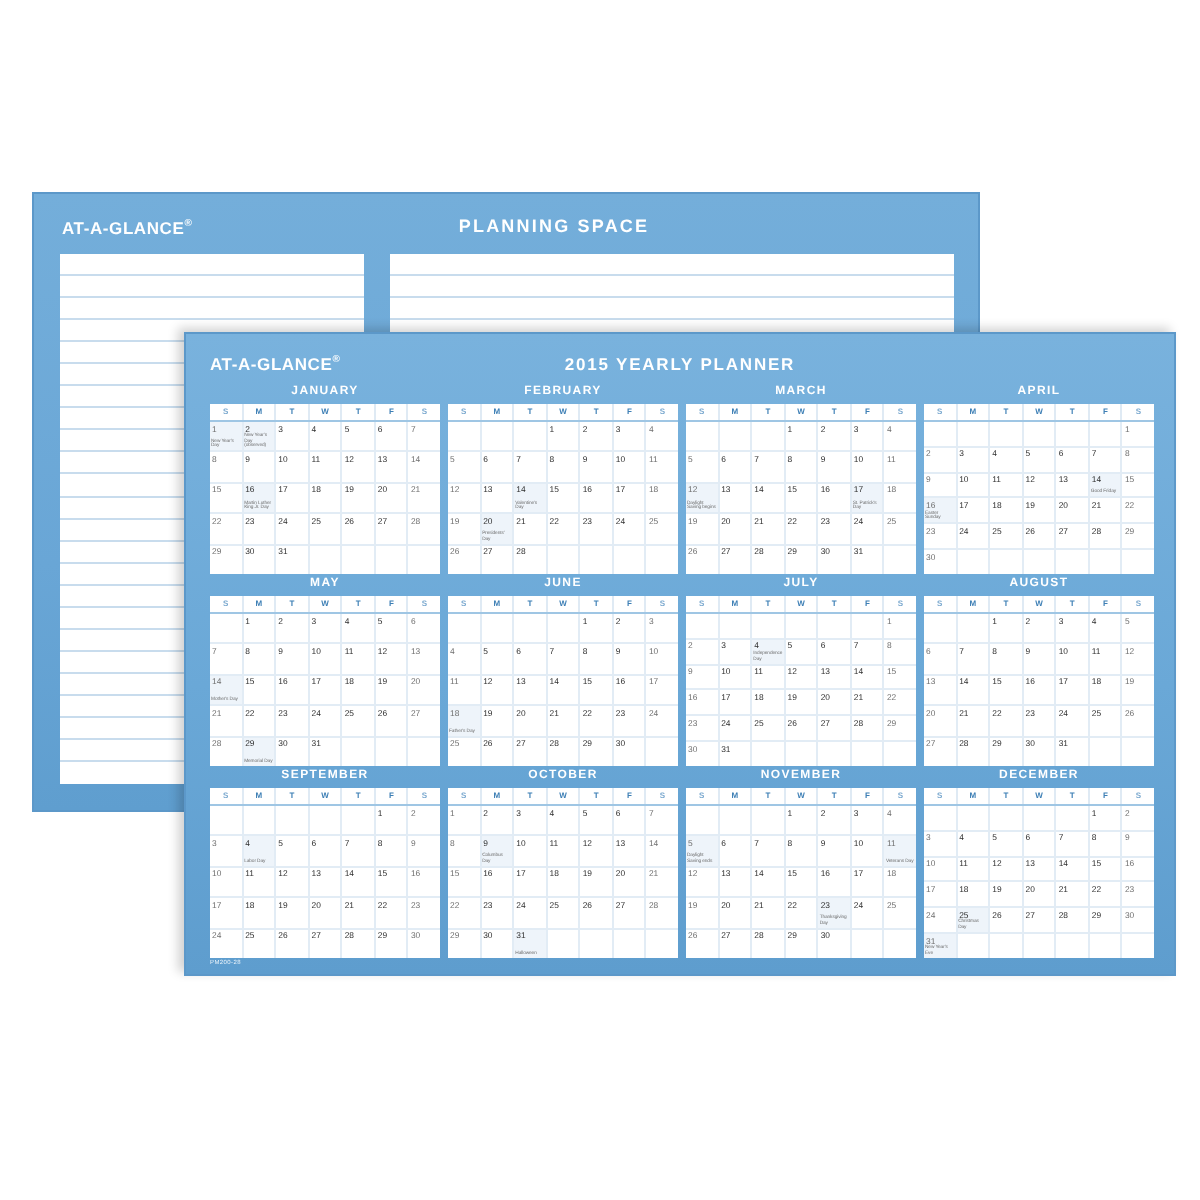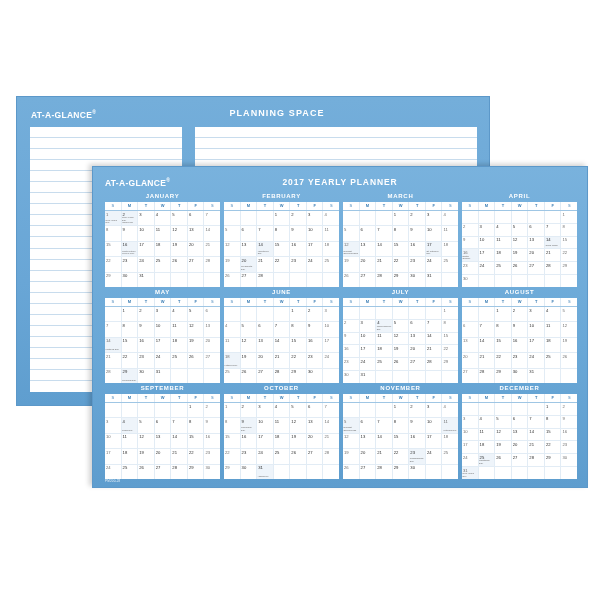--- a/index.html
+++ b/index.html
@@ -258,21 +258,21 @@
         <div class="rule-row"></div>
         <div class="rule-row"></div>
         <div class="rule-row"></div>
       </div>
   </div>
 
   <div class="board" id="planner-board">
     <div class="brand">
       <span>AT-A-GLANCE</span><sup>®</sup>
     </div>
-    <div id="planner-title">2017 YEARLY PLANNER</div>
+    <div id="planner-title">2015 YEARLY PLANNER</div>
     <div id="grid-wrap">
         <div class="quarter-row">
           <div class="month">
             <div class="month-name">JANUARY</div>
             <div class="month-grid">
               <div class="dow-row">
                 <div class="dow weekend">S</div>
                 <div class="dow">M</div>
                 <div class="dow">T</div>
                 <div class="dow">W</div>

